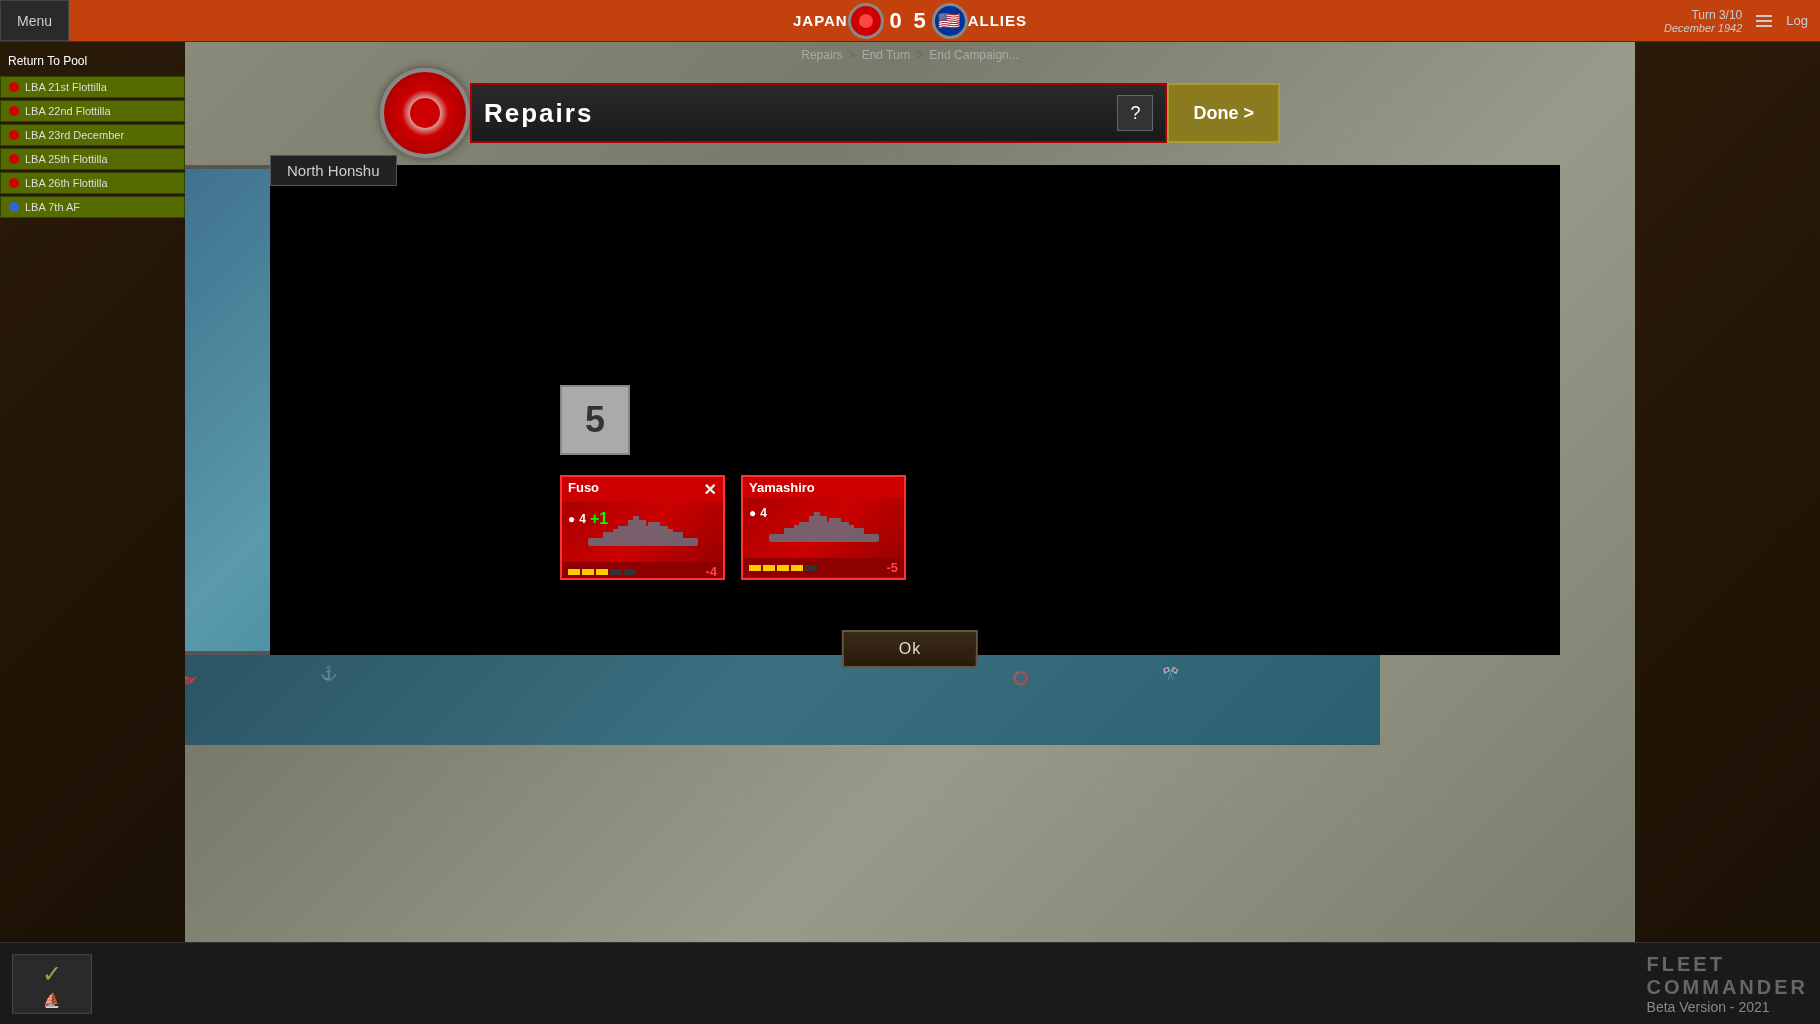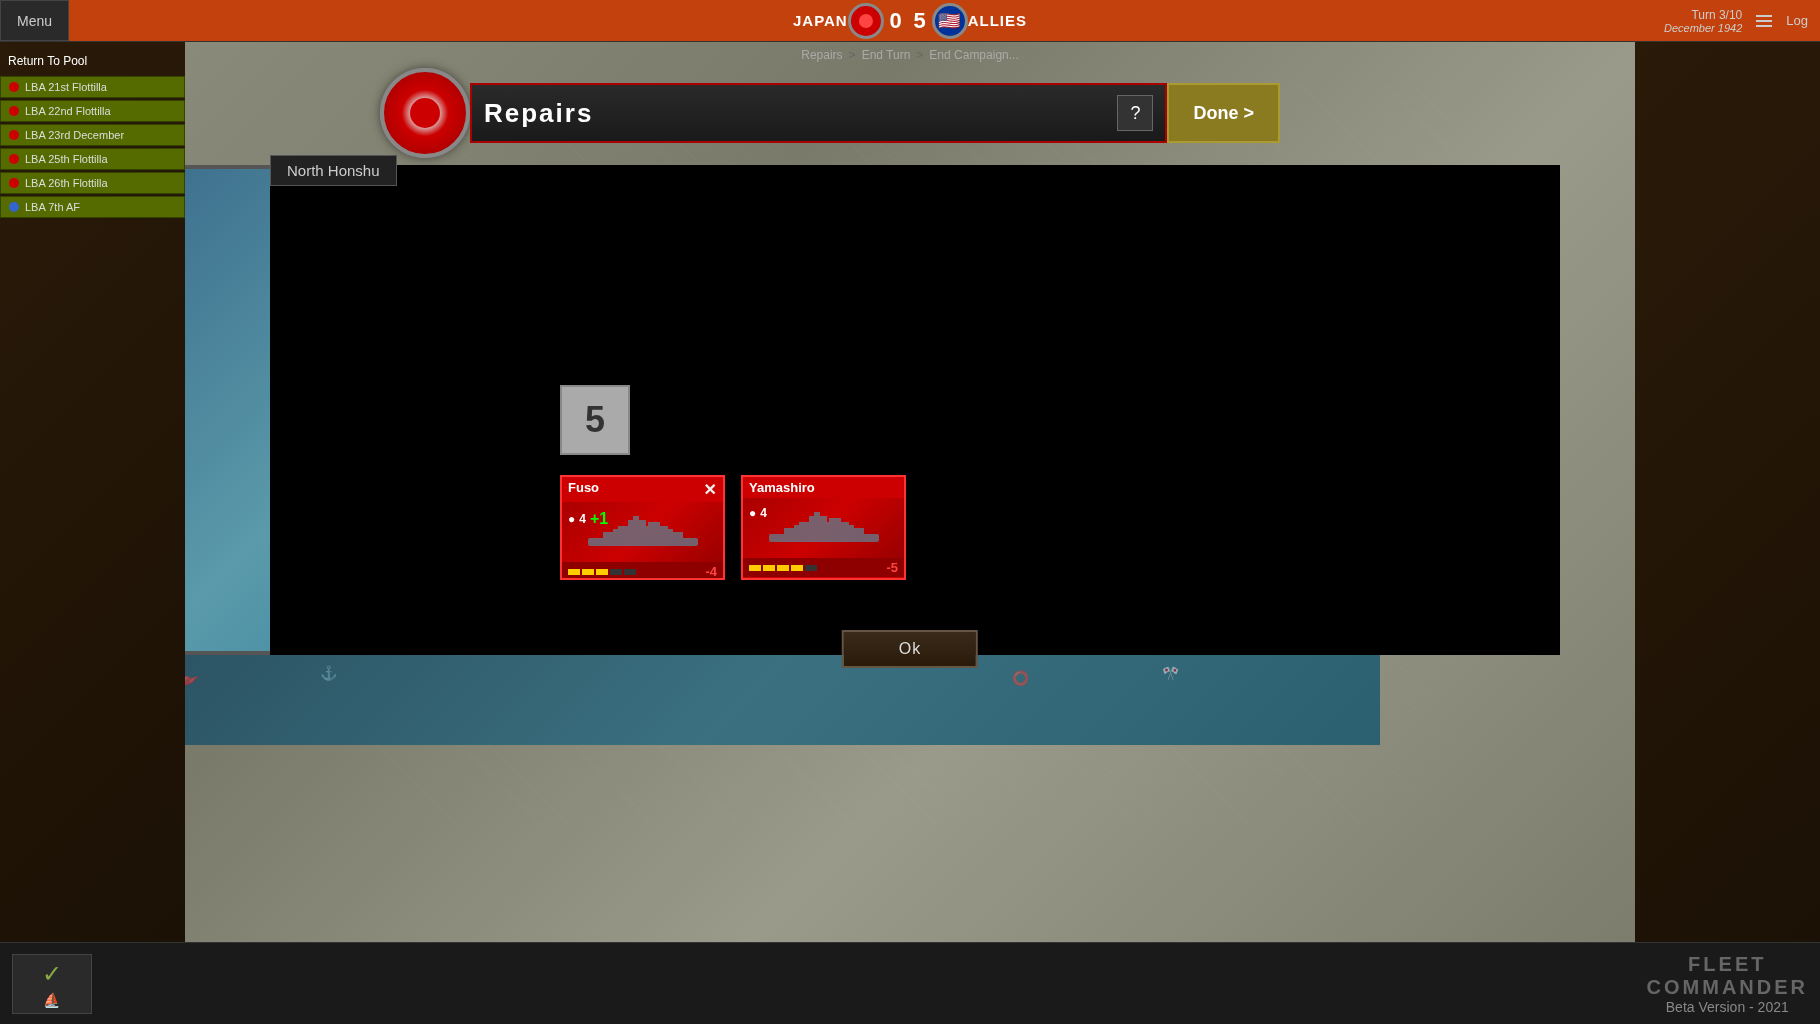--- a/index.html
+++ b/index.html
@@ -459,21 +459,21 @@
       color: #555;
       font-size: 14px;
     }
     #bottom-right {
       padding-right: 12px;
       text-align: right;
     }
     #game-logo {
       display: flex;
       flex-direction: column;
-      align-items: center;
+      align-items: flex-start;
     }
     .logo-text-top {
       color: #666;
       font-size: 20px;
       font-weight: bold;
       letter-spacing: 3px;
     }
     .logo-text-bottom {
       color: #888;
       font-size: 14px;

